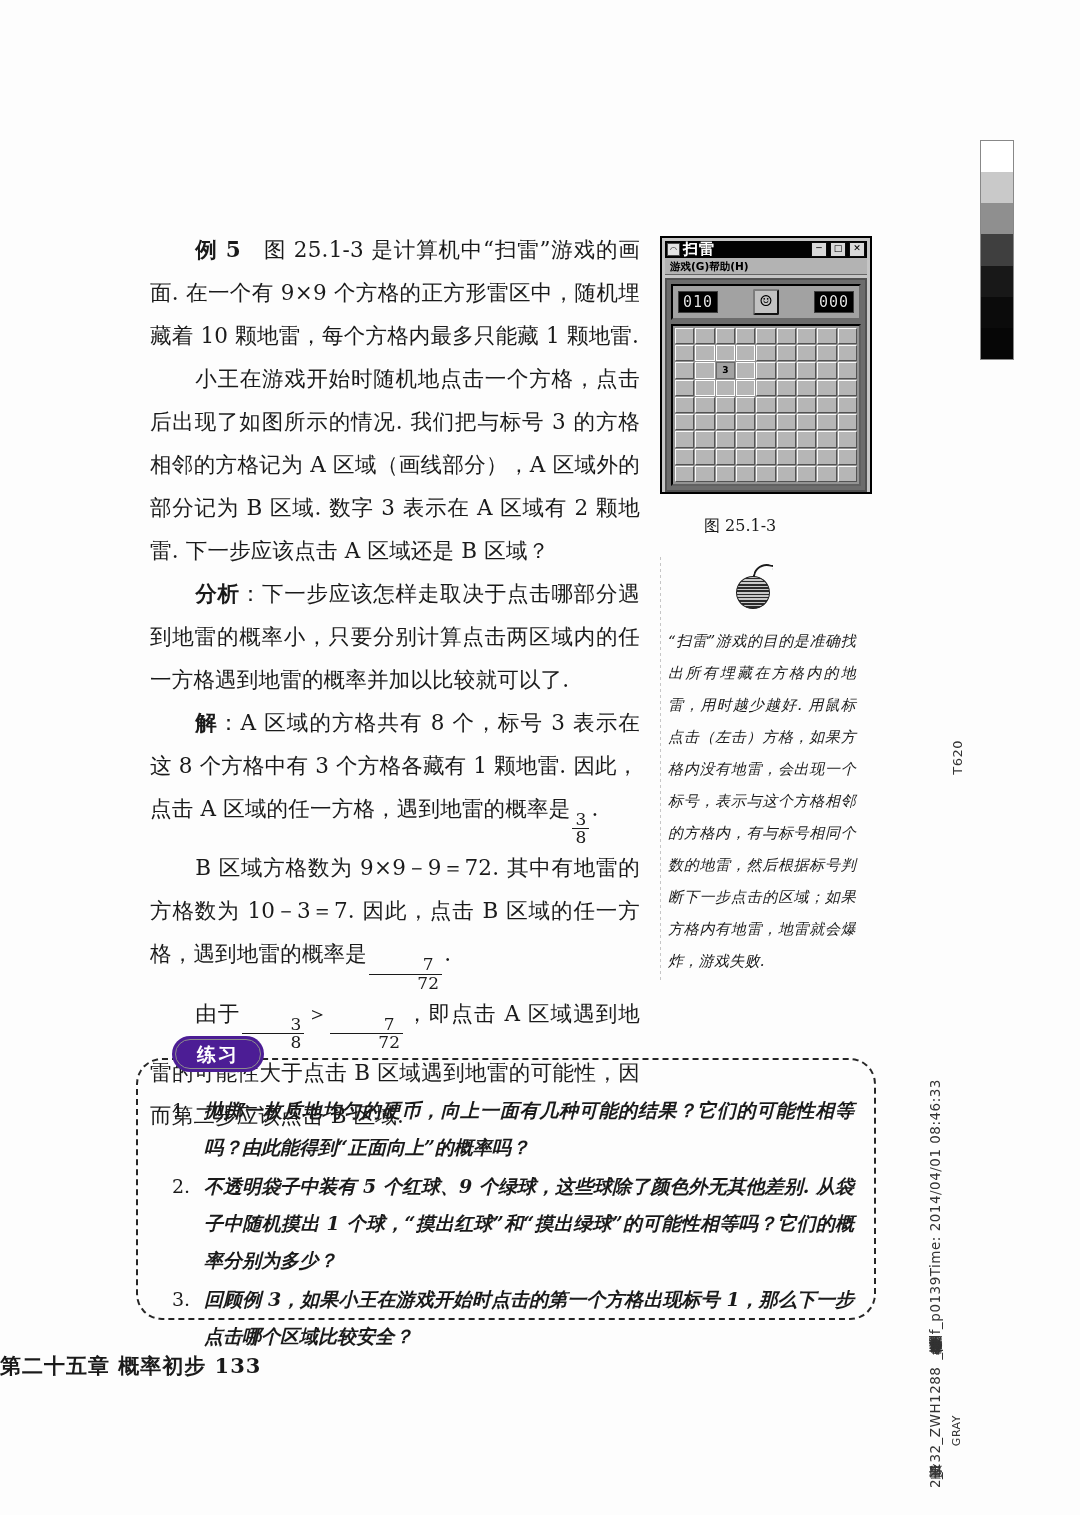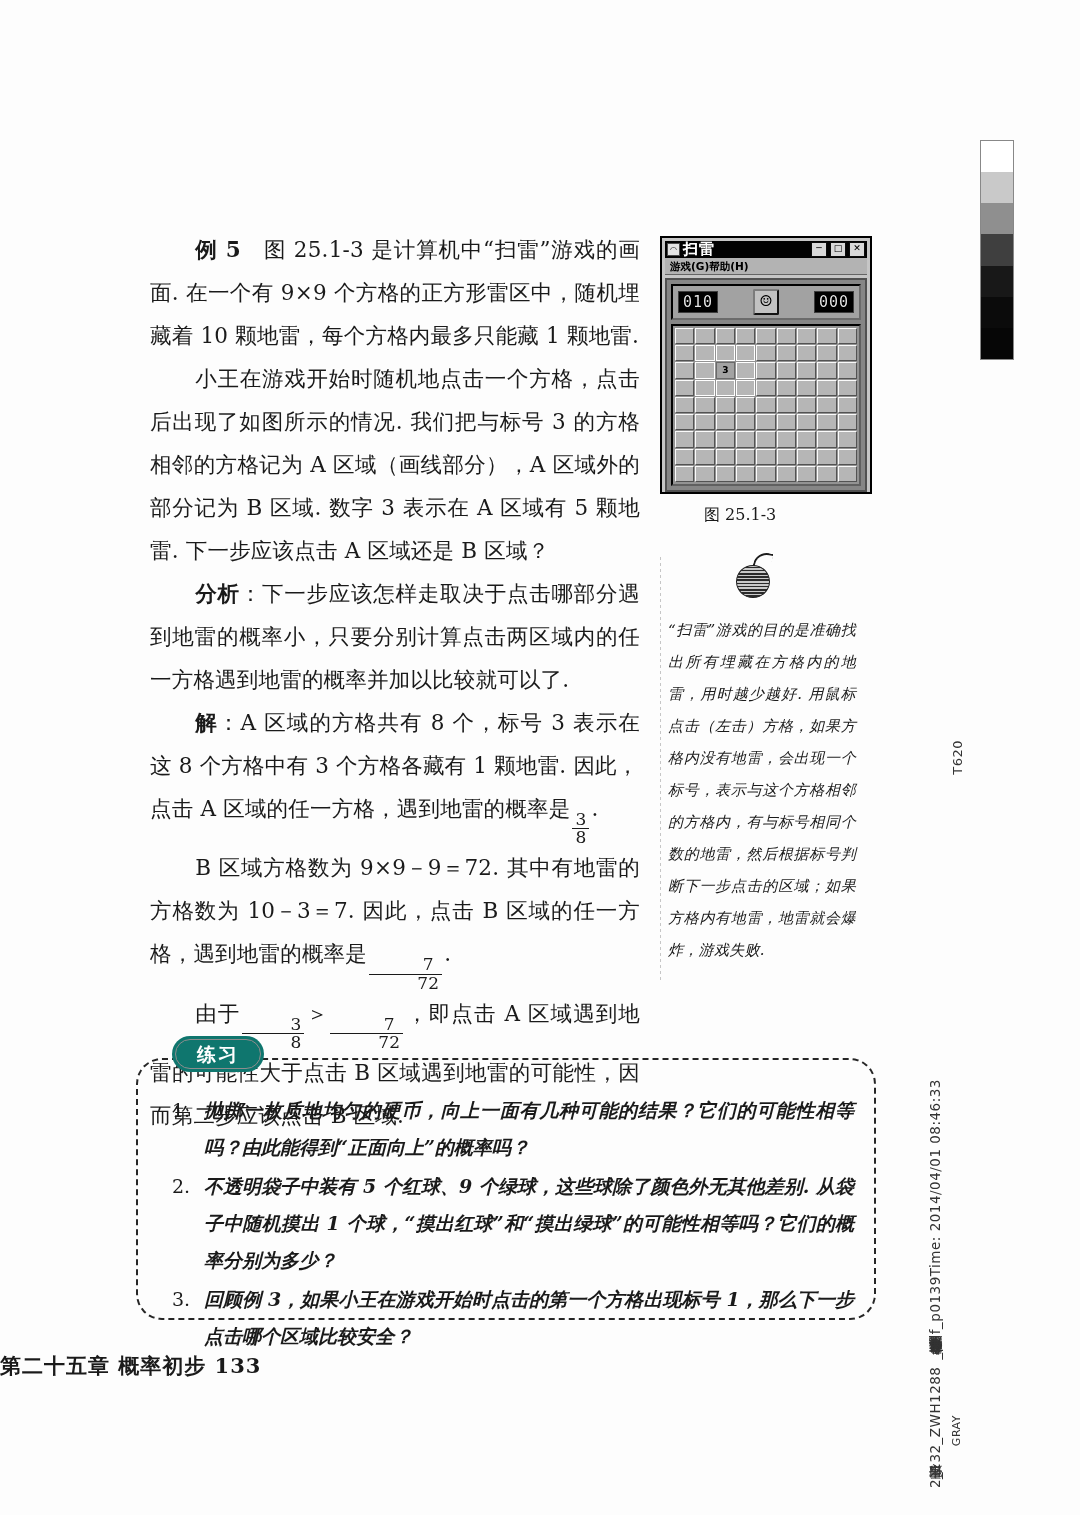--- a/index.html
+++ b/index.html
@@ -135,21 +135,21 @@
     gap: 0;
     padding: 0 5px;
     font-size: 10.5px;
     font-weight: bold;
     color: #101010;
     font-family: "DejaVu Sans", "Liberation Sans", sans-serif;
     border-bottom: 1px solid #6a6a6a;
   }
   .ms-body {
     margin-top: 3px;
-    background: #f97316;
+    background: #8b5cf6;
     border: 2px solid #5a5a5a;
     padding: 4px;
   }
   .ms-panel {
     background: #9b9b9b;
     border: 2px inset #6f6f6f;
     display: flex;
     align-items: center;
     justify-content: space-between;
     padding: 3px 5px;
@@ -204,21 +204,21 @@
   .cell.revealed {
     background: #9c9c9c;
     border: 1px solid #6e6e6e;
   }
   .cell.marked {
     outline: 1.6px solid #f2f2f2;
     outline-offset: -1px;
   }
 
   .fig-caption {
-    margin-top: 11px;
+    margin-top: 22px;
     margin-left: 44px;
     font-size: 16px;
     font-family: "DejaVu Serif", "Liberation Serif", serif;
   }
 
   
   .bomb-wrap {
     margin-top: 26px;
     margin-left: 72px;
     width: 46px; height: 46px;
@@ -277,21 +277,21 @@
     border-radius: 26px;
     box-sizing: border-box;
   }
   .ex-badge {
     position: absolute;
     left: 172px;
     top: 1036px;
     width: 92px;
     height: 36px;
     border-radius: 18px;
-    background: #0f766e;
+    background: #4c1d95;
     color: #ffffff;
     font-size: 19px;
     font-weight: bold;
     line-height: 36px;
     text-align: center;
     letter-spacing: 2px;
     font-family: "DejaVu Serif", "Liberation Serif", serif;
   }
   .ex-badge::after{
     content:"";
@@ -376,21 +376,21 @@
   <div class="sw" style="background:#0b0b0b"></div>
   <div class="sw" style="background:#060606"></div>
 </div>
 
 <div class="body-col">
 
   <p class="p indent">
     <span class="lead">例 5</span>&nbsp;&nbsp;&nbsp;<span>图 25.1-3 是计算机中“扫雷”游戏的画面. 在一个有 9×9 个方格的正方形雷区中，随机埋藏着 10 颗地雷，每个方格内最多只能藏 1 颗地雷.</span>
   </p>
 
-  <p class="p indent">小王在游戏开始时随机地点击一个方格，点击后出现了如图所示的情况. 我们把与标号 3 的方格相邻的方格记为 A 区域（画线部分），A 区域外的部分记为 B 区域. 数字 3 表示在 A 区域有 5 颗地雷. 下一步应该点击 A 区域还是 B 区域？</p>
+  <p class="p indent">小王在游戏开始时随机地点击一个方格，点击后出现了如图所示的情况. 我们把与标号 3 的方格相邻的方格记为 A 区域（画线部分），A 区域外的部分记为 B 区域. 数字 3 表示在 A 区域有 2 颗地雷. 下一步应该点击 A 区域还是 B 区域？</p>
 
   <p class="p indent">
     <span class="lead">分析</span><span>：下一步应该怎样走取决于点击哪部分遇到地雷的概率小，只要分别计算点击两区域内的任一方格遇到地雷的概率并加以比较就可以了.</span>
   </p>
 
   <p class="p indent">
     <span class="lead">解</span><span>：A 区域的方格共有 8 个，标号 3 表示在这 8 个方格中有 3 个方格各藏有 1 颗地雷. 因此，</span>
   </p>
 
   <p class="p">

